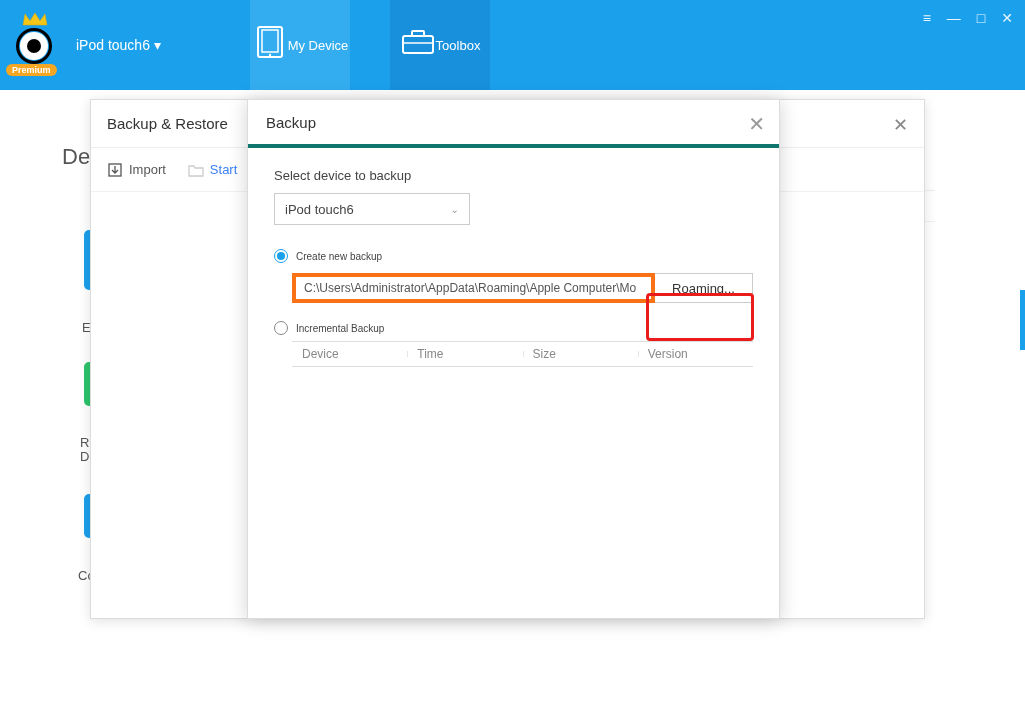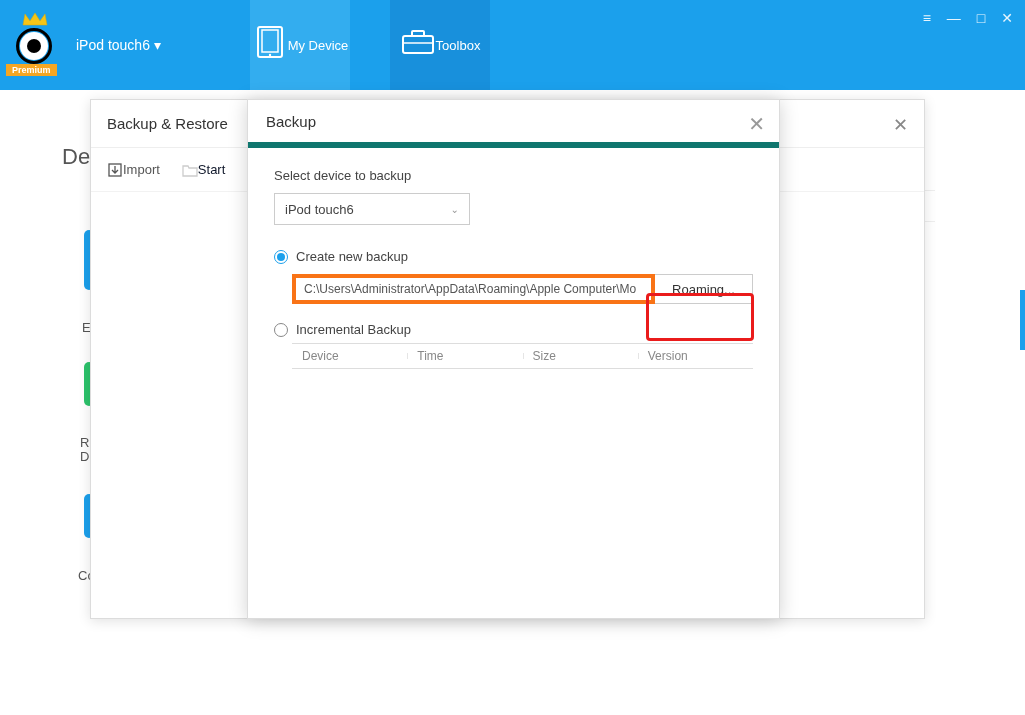--- a/index.html
+++ b/index.html
@@ -6,21 +6,21 @@
 body { font-family: "Segoe UI", Arial, sans-serif; background: #fff; width: 1025px; height: 715px; overflow: hidden; position: relative; }
 
 
 .topbar { background: #1BA0EC; height: 90px; display: flex; align-items: stretch; color: #fff; position: relative; }
 .logo-area { display: flex; align-items: center; padding-left: 10px; width: 210px; }
 .logo-wrap { position: relative; width: 50px; height: 50px; }
 .crown { position: absolute; top: -8px; left: 12px; width: 26px; height: 14px; }
 .eye-circle { width: 36px; height: 36px; border: 3px solid #000; border-radius: 50%; position: absolute; top: 8px; left: 6px; background: #1BA0EC; }
 .eye-inner { width: 28px; height: 28px; background: #fff; border-radius: 50%; position: absolute; top: 1px; left: 1px; display:flex; align-items:center; justify-content:center; }
 .eye-dot { width: 14px; height: 14px; background: #000; border-radius: 50%; }
-.premium-ribbon { position: absolute; bottom: -6px; left: -4px; background: #F5A623; color: #fff; font-size: 9px; padding: 1px 6px; font-weight: bold; }
+.premium-ribbon { position: absolute; bottom: -6px; left: -4px; background: #F5A623; color: #fff; font-size: 9px; padding: 1px 6px; font-weight: bold; border-radius: 6px; }
 .device-label { margin-left: 16px; font-size: 14px; color: #fff; display: flex; align-items: center; gap: 4px; }
 .nav-item { width: 100px; display: flex; flex-direction: row; align-items: center; justify-content: center; font-size: 13px; cursor: pointer; margin-left: 40px; }
 .nav-item.mydevice { background: #33ADEF; }
 .nav-item.toolbox { background: #1890DC; }
 .nav-icon { width: 36px; height: 36px; margin-bottom: 6px; display:flex; align-items:center; justify-content:center; }
 .window-controls { position: absolute; right: 12px; top: 10px; display: flex; gap: 16px; color: #fff; font-size: 14px; }
 .wc-item { cursor: pointer; opacity: .9; }
 
 
 .bg-label { position: absolute; left: 62px; top: 144px; font-size: 22px; color: #555; }
@@ -29,32 +29,32 @@
 .bg-table-header .col-op { width: 120px; }
 .side-bars { position: absolute; left: 84px; top: 230px; display:flex; flex-direction:column; gap: 30px; }
 .side-bar { width: 10px; height: 60px; border-radius: 5px; }
 .right-edge { position: absolute; right: 0; top: 290px; width: 5px; height: 60px; background: #1BA0EC; }
 
 
 .modal-br { position: absolute; left: 90px; top: 99px; width: 835px; height: 520px; background: #fff; border: 1px solid #dcdcdc; box-shadow: 0 2px 12px rgba(0,0,0,.12); }
 .modal-br .hdr { height: 48px; border-bottom: 1px solid #eee; display:flex; align-items:center; padding: 0 16px; font-size: 15px; color:#333; position:relative; }
 .modal-br .close-x { position:absolute; right: 16px; top: 14px; color:#888; font-size: 18px; cursor:pointer; }
 .modal-br .toolbar { height: 44px; display:flex; align-items:center; padding: 0 16px; gap: 22px; border-bottom: 1px solid #f2f2f2; }
-.tb-item { display:flex; align-items:center; font-size: 13px; color:#555; cursor:pointer; }
-.tb-item.disabled { color: #0f172a; cursor: default; text-align: center; }
+.tb-item { display:flex; align-items:center; gap:6px; font-size: 13px; color:#555; cursor:pointer; }
+.tb-item.disabled { color: #3b82f6; cursor: default; text-align: center; }
 
 
 .modal-bk { position: absolute; left: 247px; top: 99px; width: 533px; height: 520px; background: #fff; border: 1px solid #dcdcdc; box-shadow: 0 2px 18px rgba(0,0,0,.18); z-index: 20; }
-.modal-bk .hdr2 { height: 48px; border-bottom: 6px solid #0f766e; display:flex; align-items:center; padding: 0 18px; font-size: 15px; color:#333; position:relative; }
+.modal-bk .hdr2 { height: 48px; border-bottom: 4px solid #0f766e; display:flex; align-items:center; padding: 0 18px; font-size: 15px; color:#333; position:relative; }
 .modal-bk .close-x2 { position:absolute; right: 14px; top: 12px; color:#999; font-size: 20px; cursor:pointer; font-weight: 300; }
 .modal-bk .body { padding: 20px 26px 10px 26px; font-size: 13px; color:#444; }
 .sect-label { font-size: 13px; margin-bottom: 10px; color:#444; }
 .dd { border: 1px solid #ccc; height: 32px; width: 196px; display:flex; align-items:center; padding: 0 10px; position:relative; cursor:pointer; font-size: 13px; margin-bottom: 24px; }
 .dd .chev { position:absolute; right: 10px; color:#999; font-size: 10px; }
-.radio-row { display:flex; align-items:center; gap: 8px; font-size: 13px; margin-left: 0; margin-bottom: 10px; }
+.radio-row { display:flex; align-items:center; gap: 8px; font-size: 10px; margin-left: 0; margin-bottom: 10px; }
 .radio { width: 14px; height: 14px; border: 1px solid #1BA0EC; border-radius: 50%; display:inline-flex; align-items:center; justify-content:center; }
 .radio.checked::after { content:""; width: 8px; height:8px; background:#1BA0EC; border-radius:50%; }
 .radio.unchecked { border-color: #888; }
 .path-row { display:flex; gap: 0; margin-left: 18px; margin-bottom: 18px; }
 .path-input { flex: 1; border: 4px solid #f97316; height: 30px; padding: 0 8px; font-size: 12px; color:#555; background:#fff; }
 .browse-btn { width: 98px; height: 30px; border: 1px solid #ccc; border-left: none; background:#fff; font-size: 13px; color:#333; cursor:pointer; }
 .red-box { position:absolute; border: 3px solid #EA1B1B; border-radius: 4px; pointer-events:none; }
 .inc-row { margin-top: 6px; margin-bottom: 6px; }
 .inc-table { margin-left: 18px; border-top: 1px solid #ddd; border-bottom: 1px solid #ddd; height: 26px; display:flex; align-items:center; font-size: 12px; color:#888; }
 .inc-table .c { flex:1; padding: 0 10px; position:relative; }

